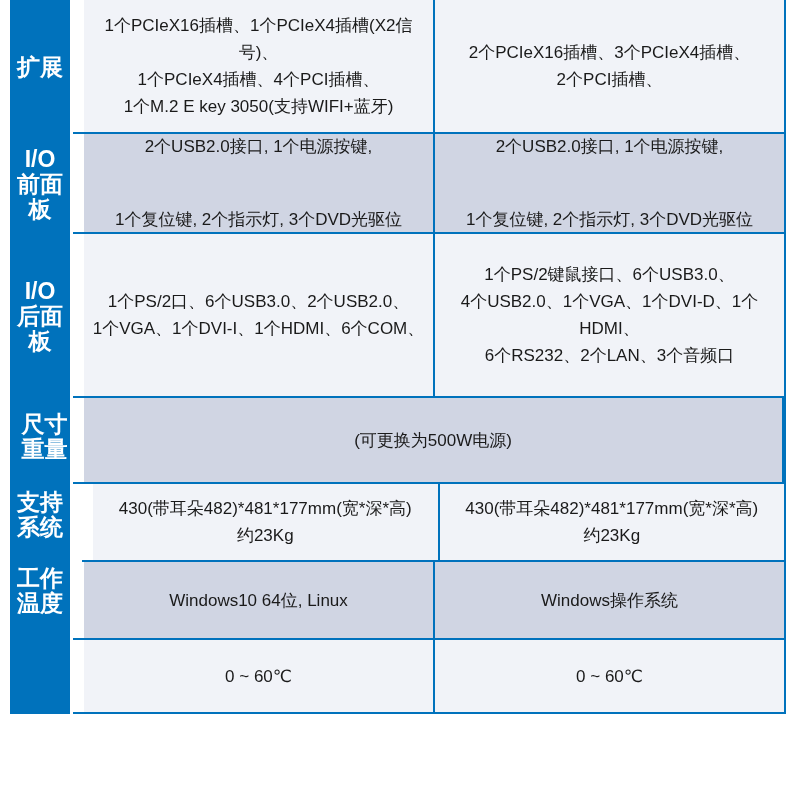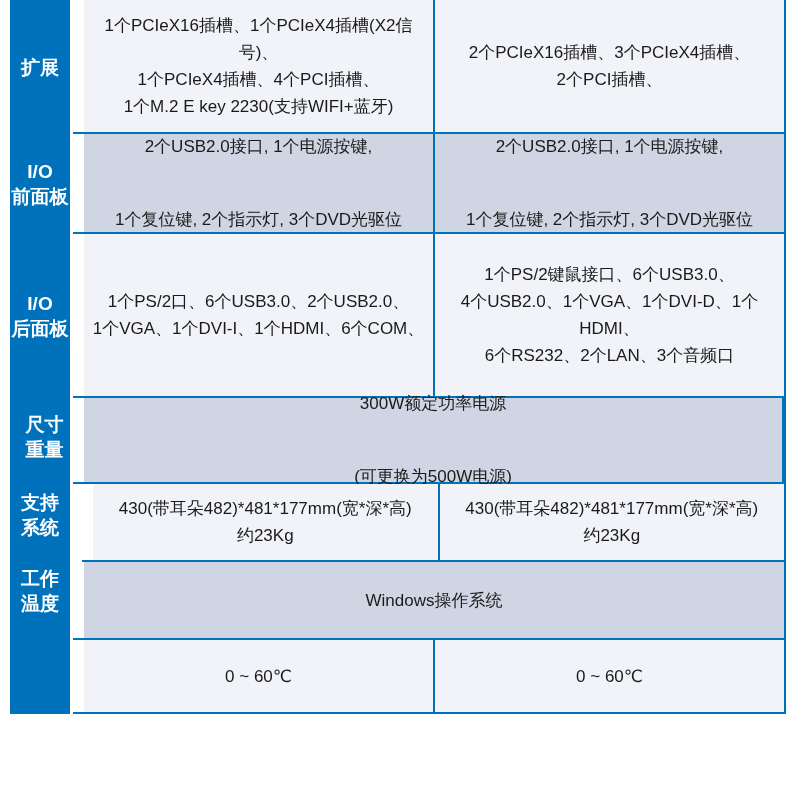--- a/index.html
+++ b/index.html
@@ -27,21 +27,21 @@
     display: flex;
     flex-direction: column;
     flex-shrink: 0;
   }
   .side-cell {
     display: flex;
     flex-direction: column;
     justify-content: center;
     align-items: center;
     color: #ffffff;
-    font-size: 19px;
+    font-size: 23px;
     font-weight: bold;
     line-height: 25px;
     text-align: center;
   }
   .content {
     flex: 1;
     display: flex;
     flex-direction: column;
     border-right: 2px solid var(--accent);
   }
@@ -103,21 +103,21 @@
       <div>温度</div>
     </div>
   </div>
 
   <div class="content">
 
     <div class="row h0">
       <div class="cell col1 light">
         <div>1个PCIeX16插槽、1个PCIeX4插槽(X2信号)、</div>
         <div>1个PCIeX4插槽、4个PCI插槽、</div>
-        <div>1个M.2 E key 2230(支持WIFI+蓝牙)</div>
+        <div>1个M.2 E key 3050(支持WIFI+蓝牙)</div>
       </div>
       <div class="cell light">
         <div>2个PCIeX16插槽、3个PCIeX4插槽、</div>
         <div>2个PCI插槽、</div>
       </div>
     </div>
 
     <div class="row h1">
       <div class="cell col1 shaded">
         <div>2个USB2.0接口, 1个电源按键,</div>
@@ -136,37 +136,39 @@
       </div>
       <div class="cell light">
         <div>1个PS/2键鼠接口、6个USB3.0、</div>
         <div>4个USB2.0、1个VGA、1个DVI-D、1个HDMI、</div>
         <div>6个RS232、2个LAN、3个音频口</div>
       </div>
     </div>
 
     <div class="row h3">
       <div class="cell col1 shaded">
-        <div>300W额定功率电源</div>
         <div>(可更换为500W电源)</div>
       </div>
     </div>
 
     <div class="row h4">
       <div class="cell col1 light">
         <div>430(带耳朵482)*481*177mm(宽*深*高)</div>
         <div>约23Kg</div>
       </div>
       <div class="cell light">
         <div>430(带耳朵482)*481*177mm(宽*深*高)</div>
         <div>约23Kg</div>
       </div>
     </div>
 
     <div class="row h5">
+      <div class="cell col1 shaded">
+        <div>Windows10 64位, Linux</div>
+      </div>
       <div class="cell shaded">
         <div>Windows操作系统</div>
       </div>
     </div>
 
     <div class="row h6">
       <div class="cell col1 light">
         <div>0 ~ 60℃</div>
       </div>
       <div class="cell light">

